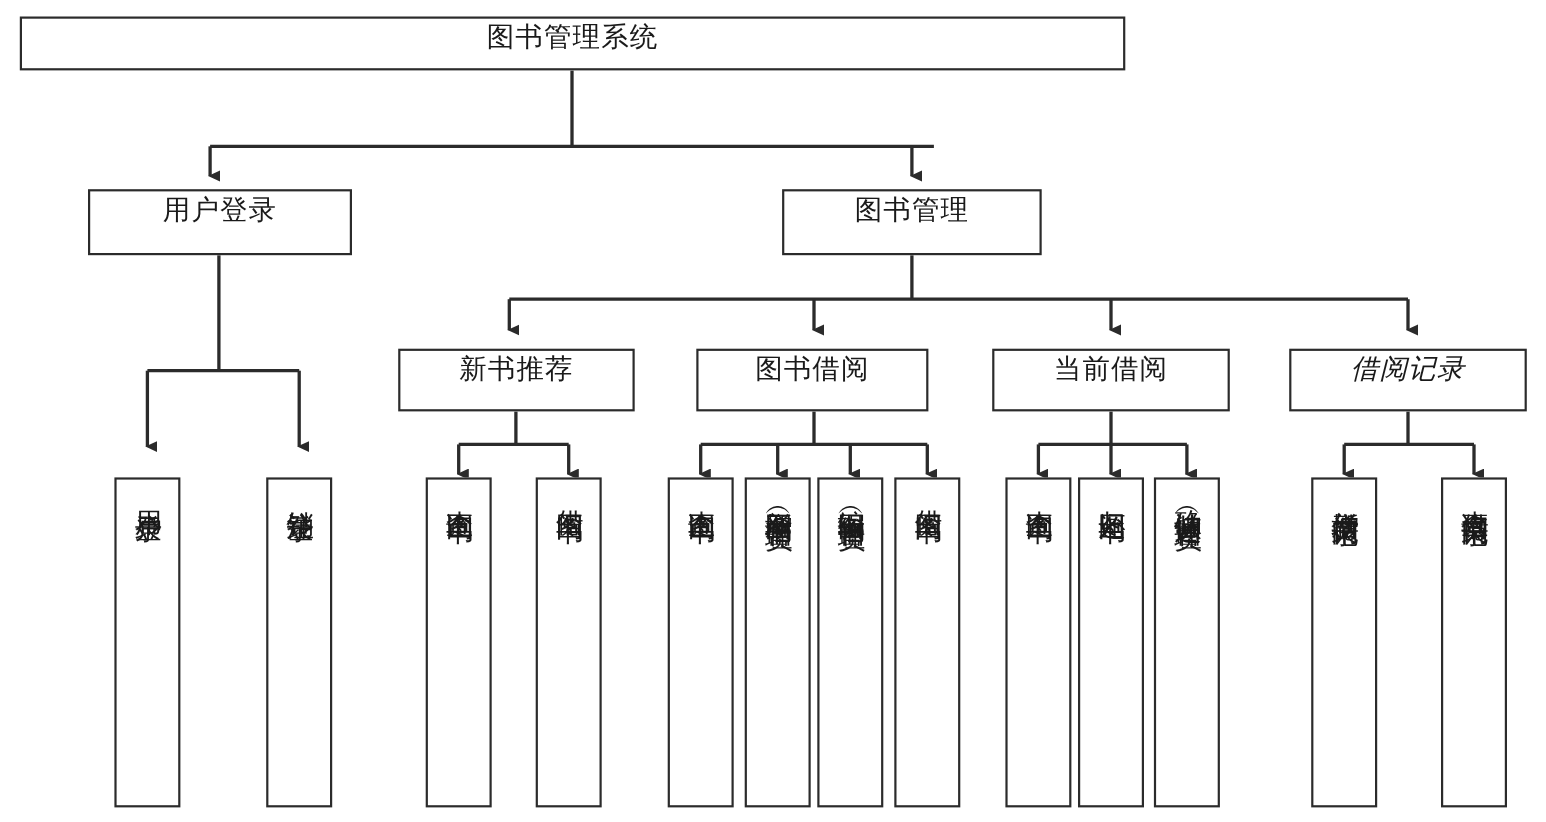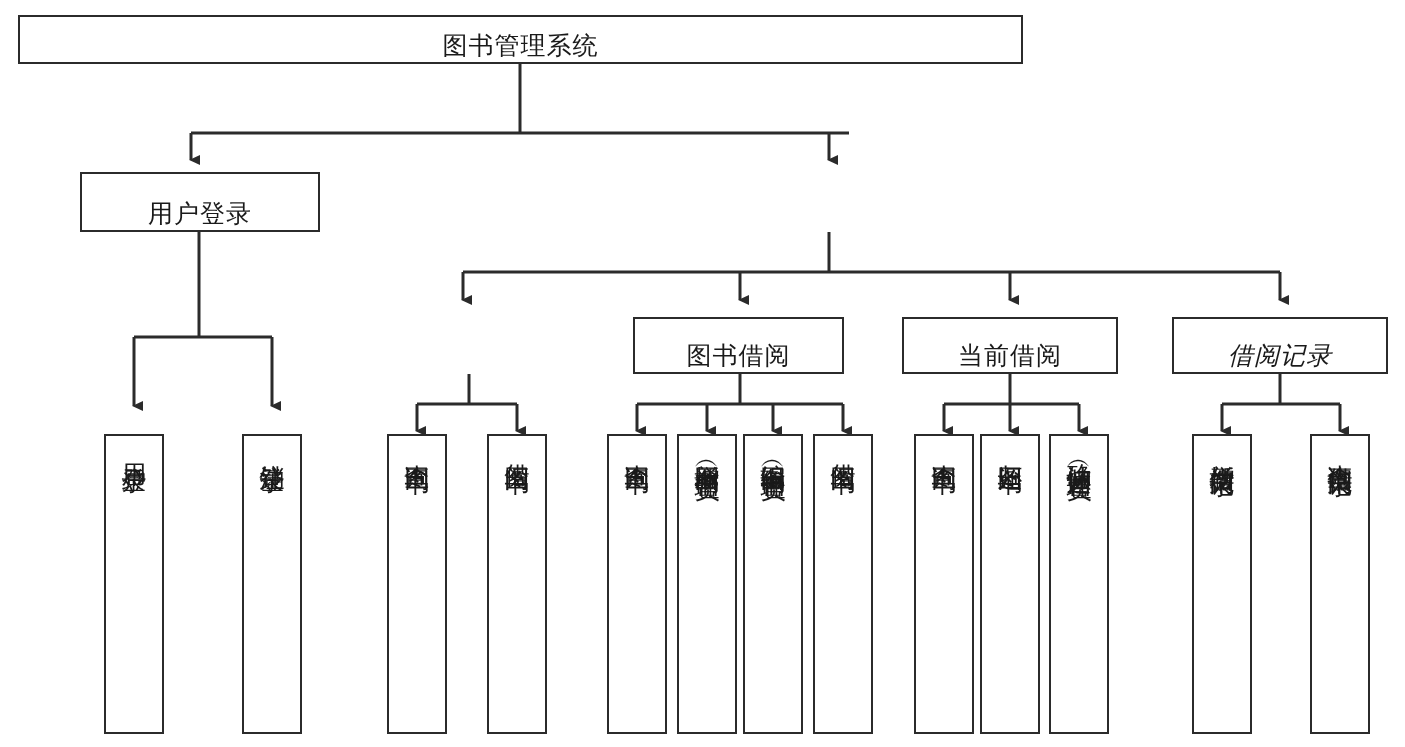--- a/index.html
+++ b/index.html
@@ -24,21 +24,21 @@
     width: 1405px;
     height: 747px;
     pointer-events: none;
   }
   .node {
     position: absolute;
     box-sizing: border-box;
     background: #ffffff;
     border: 2px solid #2b2b2b;
     display: flex;
-    align-items: flex-end;
+    align-items: flex-start;
     justify-content: center;
     color: #1a1a1a;
   }
   .node.horiz {
     font-size: 25px;
     letter-spacing: 1px;
   }
   .node.vert {
     align-items: flex-start;
     justify-content: center;
@@ -118,21 +118,27 @@
     </g>
   </svg>
 
   <div class="node horiz" style="left:18px; top:15px; width:1005px; height:49px;">
     <span>图书管理系统</span>
   </div>
 
   <div class="node horiz" style="left:80px; top:172px; width:240px; height:60px;">
     <span>用户登录</span>
   </div>
+  <div class="node horiz" style="left:711px; top:172px; width:236px; height:60px;">
+    <span>图书管理</span>
+  </div>
 
+  <div class="node horiz" style="left:362px; top:317px; width:215px; height:57px;">
+    <span>新书推荐</span>
+  </div>
   <div class="node horiz" style="left:633px; top:317px; width:211px; height:57px;">
     <span>图书借阅</span>
   </div>
   <div class="node horiz" style="left:902px; top:317px; width:216px; height:57px;">
     <span>当前借阅</span>
   </div>
   <div class="node horiz" style="left:1172px; top:317px; width:216px; height:57px;font-style:italic;">
     <span>借阅记录</span>
   </div>
 

